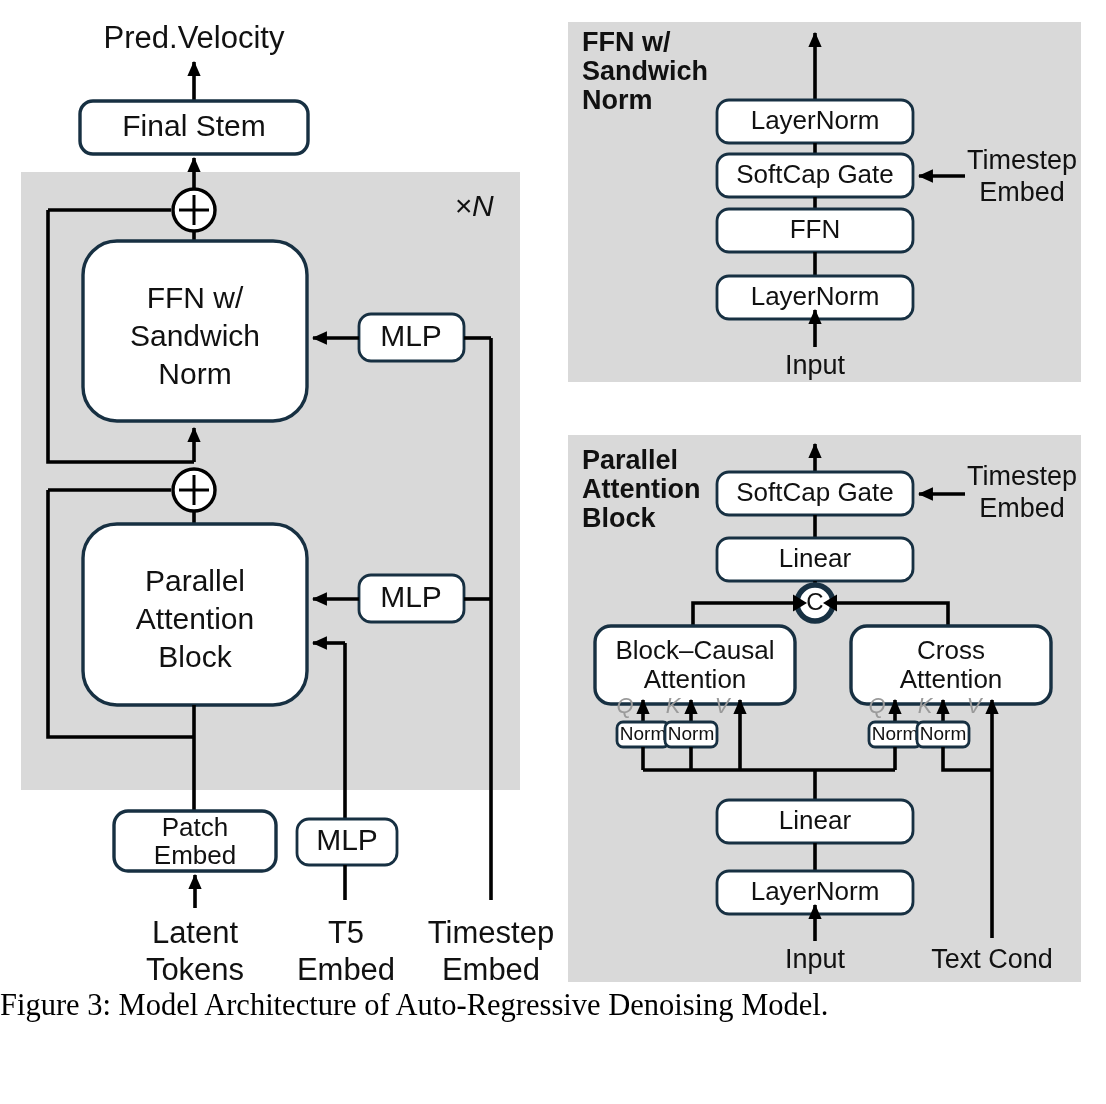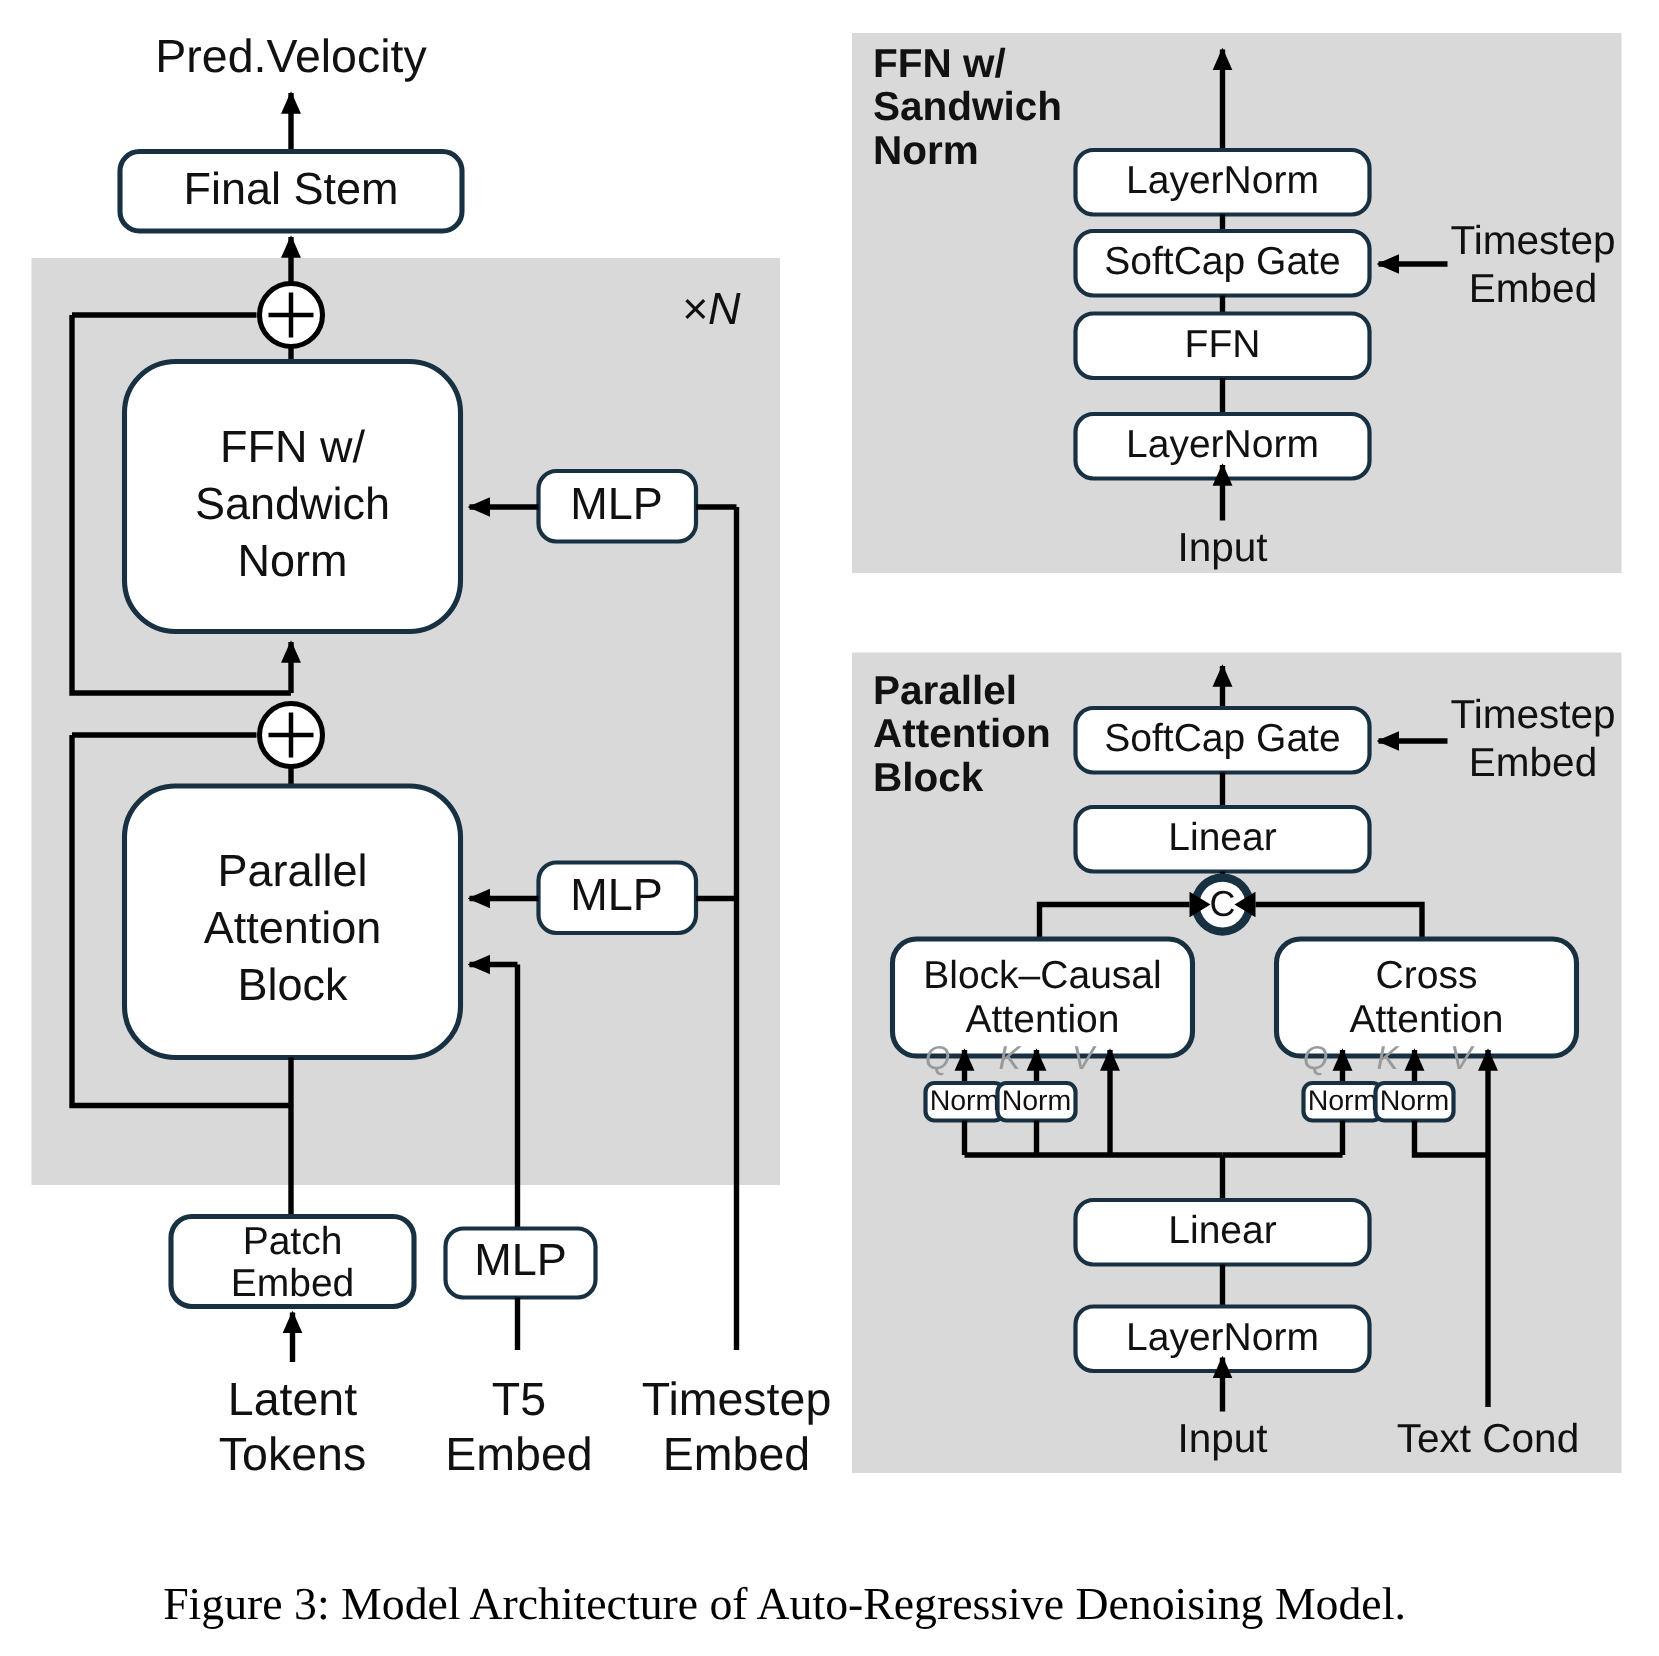--- a/index.html
+++ b/index.html
@@ -107,23 +107,22 @@
   }
   .t-c {
     font-size: 24px;
     text-anchor: middle;
     dominant-baseline: middle;
     fill: #111111;
   }
   .caption {
     position: absolute;
     left: 0;
-    top: 1052px;
+    top: 988px;
     width: 1046px;
-    text-align: center;
     font-family: "Liberation Serif", serif;
     font-size: 30.5px;
     color: #000000;
     white-space: nowrap;
   }
 </style>
 </head>
 <body>
 
 <div id="page">

